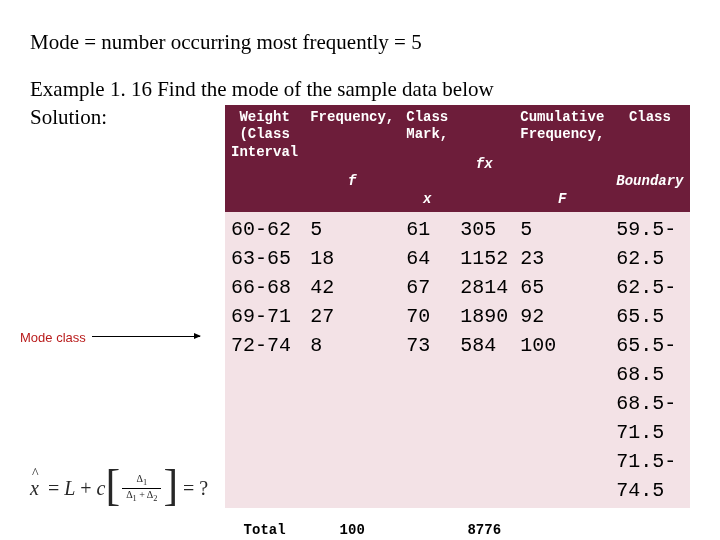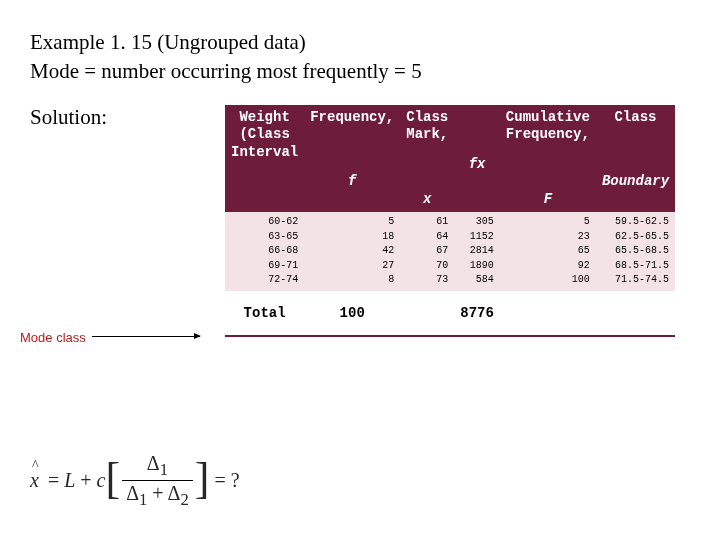--- a/index.html
+++ b/index.html
@@ -54,22 +54,22 @@
     font-style: italic;
     font-weight: bold;
     margin-top: 47px;
   }
   thead th .norm {
     display: block;
     font-weight: bold;
   }
   tbody tr.body-row td {
     background: #f3e2e6;
-    font-size: 10px;
-    text-align: right;
+    font-size: 20px;
+    text-align: left;
     padding: 3px 6px;
     line-height: 1.45;
     vertical-align: top;
     white-space: pre-line;
   }
   tbody tr.total-row td {
     background: #fff;
     font-weight: bold;
     font-size: 14px;
     text-align: center;
@@ -134,39 +134,39 @@
     top: -2px;
   }
   .frac {
     display: inline-flex;
     flex-direction: column;
     align-items: center;
     vertical-align: middle;
     margin: 0 2px;
   }
   .frac .num, .frac .den {
-    font-size: 20px;
+    font-size: 10px;
     line-height: 1.2;
     padding: 0 4px;
   }
   .frac .bar {
     width: 100%;
     border-top: 1px solid #000;
   }
   .delta { font-family: 'Times New Roman', serif; }
 </style>
 </head>
 <body>
 
 <div class="content">
-  <div class="line">Example 1. 15 (Ungrouped data)</div>
   <div class="line">Mode = number occurring most frequently = 5</div>
 
   <div class="spacer"></div>
 
+  <div class="line">Example 1. 16 Find the mode of the sample data below</div>
 
   <div class="solution-row">
     <div class="solution-label">Solution:</div>
     <div class="table-wrap">
       <table>
         <thead>
           <tr>
             <th>
               <span class="norm">Weight</span>
               <span class="norm">(Class</span>

